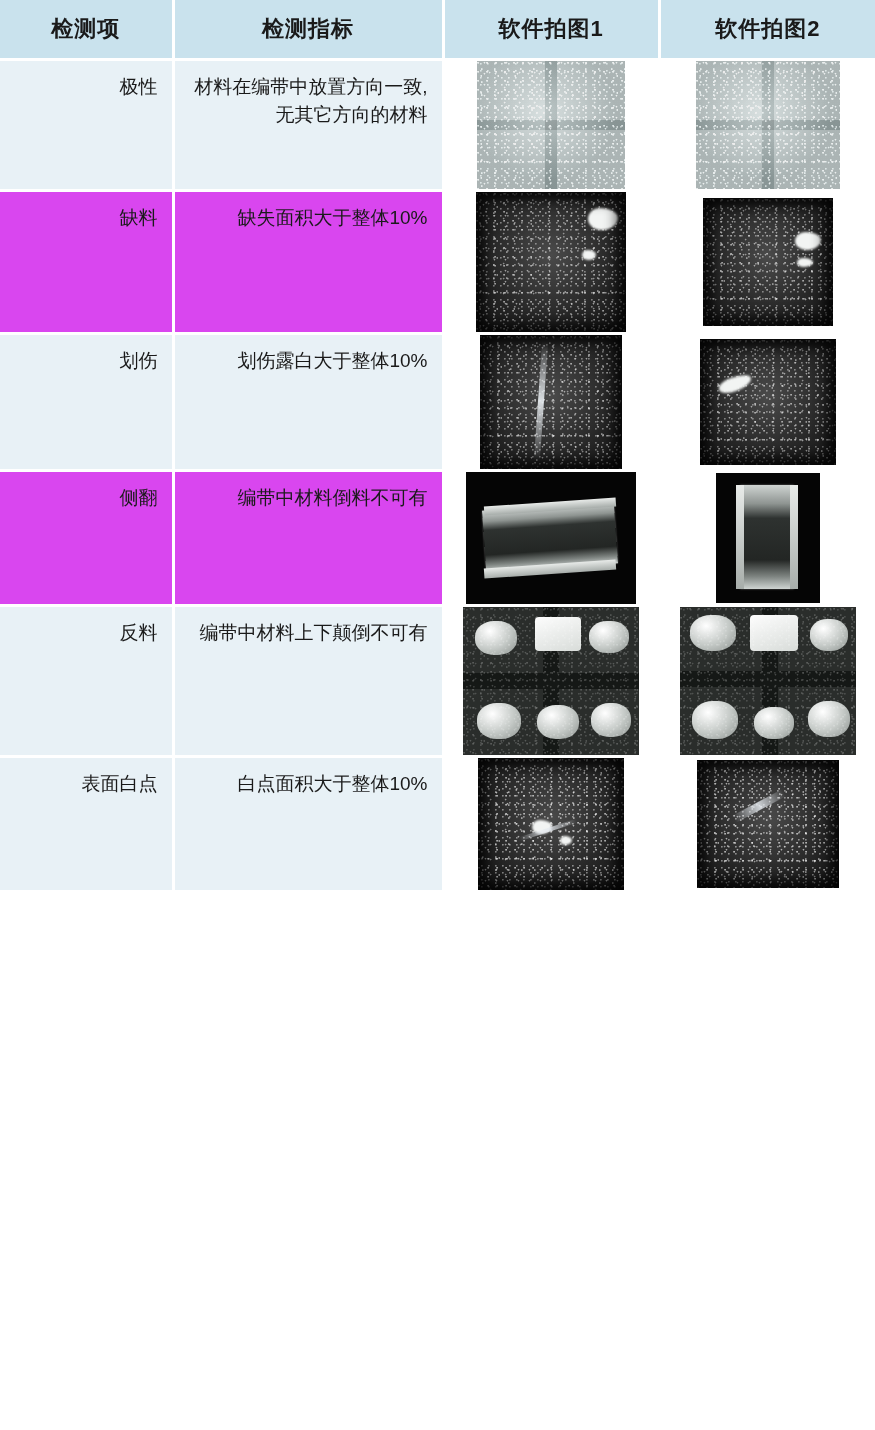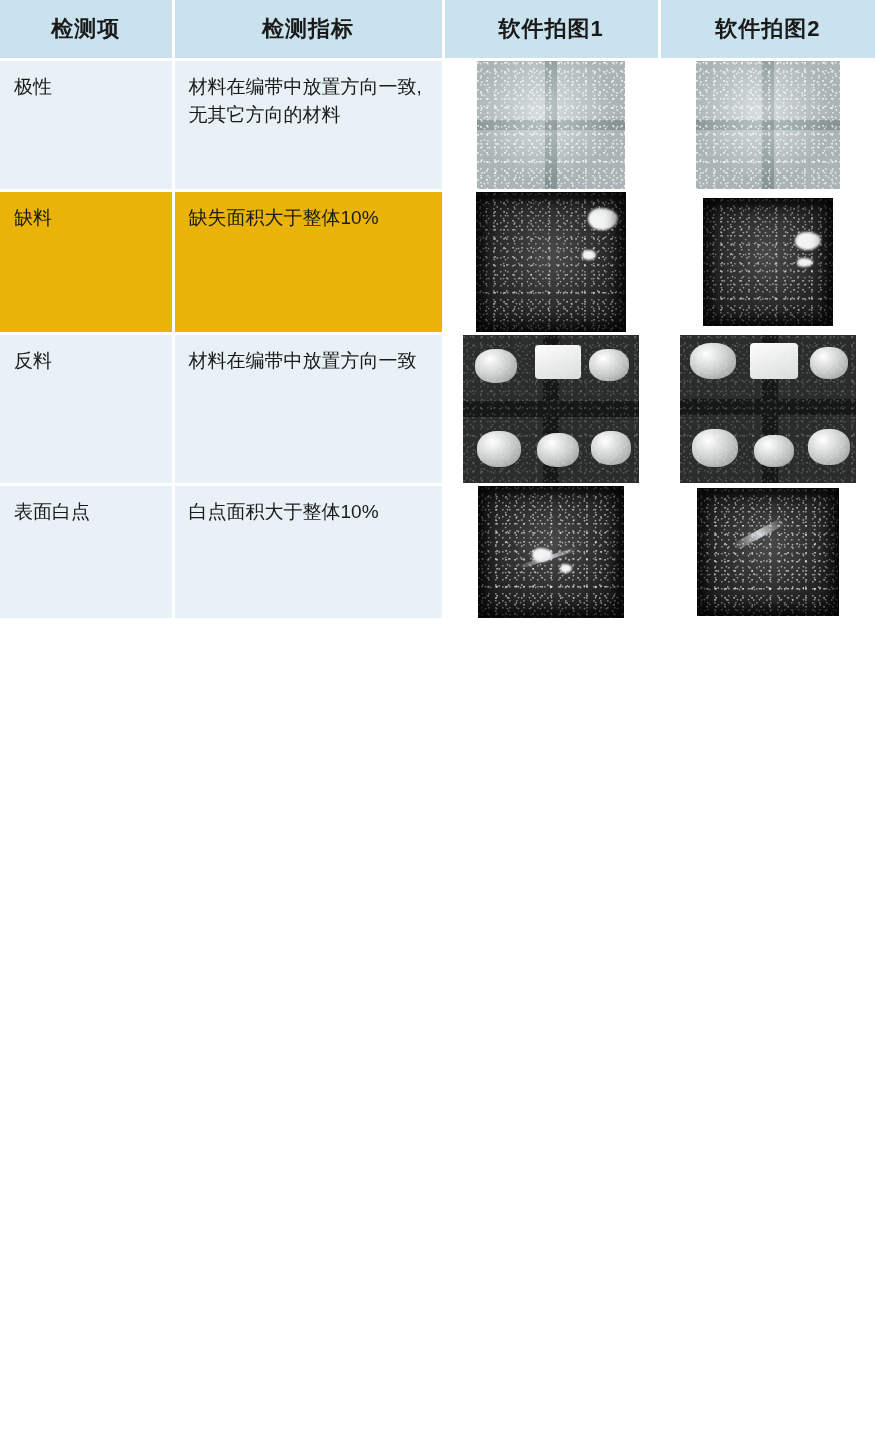--- a/index.html
+++ b/index.html
@@ -38,25 +38,26 @@
   thead th:last-child { border-right: none; }
 
   tbody td {
     border-right: 3px solid #ffffff;
     border-bottom: 3px solid #ffffff;
     vertical-align: top;
     padding: 12px 14px 12px 14px;
     font-size: 19px;
     color: #1a1a1a;
     line-height: 1.45;
+    text-align: right;
   }
   tbody td:last-child { border-right: none; }
 
   tbody tr.row-odd td.text-cell { background: #e8f1f6; }
-  tbody tr.row-even td.text-cell { background: #eab308; }
+  tbody tr.row-even td.text-cell { background: #d946ef; }
   tbody td.img-cell {
     background: #ffffff;
     padding: 0;
     text-align: center;
     vertical-align: middle;
   }
 
   .item-name { white-space: nowrap; }
 
   
@@ -223,27 +224,67 @@
       <td class="img-cell">
         <span class="photo p-dark" style="width:130px;height:128px;">
           <span class="noise"></span>
           <span class="chip-blob" style="width:26px;height:18px;right:12px;top:34px;"></span>
           <span class="chip-blob" style="width:16px;height:9px;right:20px;top:60px;"></span>
           <span class="frame-dark"></span>
         </span>
       </td>
     </tr>
 
-
-
     <tr class="row-odd">
       <td class="text-cell">
+        <span class="item-name">划伤</span>
+      </td>
+      <td class="text-cell">划伤露白大于整体10%</td>
+      <td class="img-cell">
+        <span class="photo p-dark" style="width:142px;height:134px;">
+          <span class="noise"></span>
+          <span class="scratch" style="width:6px;height:120px;left:58px;top:6px;transform:rotate(4deg);background:linear-gradient(180deg,rgba(255,255,255,0),rgba(235,240,244,.9),rgba(255,255,255,0));"></span>
+          <span class="frame-dark"></span>
+        </span>
+      </td>
+      <td class="img-cell">
+        <span class="photo p-dark" style="width:136px;height:126px;">
+          <span class="noise"></span>
+          <span class="chip-blob" style="width:34px;height:14px;left:18px;top:38px;transform:rotate(-20deg);"></span>
+          <span class="frame-dark"></span>
+        </span>
+      </td>
+    </tr>
+
+    <tr class="row-even">
+      <td class="text-cell">
+        <span class="item-name">侧翻</span>
+      </td>
+      <td class="text-cell">编带中材料倒料不可有</td>
+      <td class="img-cell">
+        <span class="photo p-black" style="width:170px;height:132px;">
+          <span class="metal-body" style="left:18px;top:34px;width:132px;height:62px;transform:rotate(-4deg);"></span>
+          <span class="metal-cap" style="left:18px;top:30px;width:132px;height:9px;transform:rotate(-4deg);"></span>
+          <span class="metal-cap" style="left:18px;top:92px;width:132px;height:10px;transform:rotate(-4deg);"></span>
+        </span>
+      </td>
+      <td class="img-cell">
+        <span class="photo p-black" style="width:104px;height:130px;">
+          <span class="metal-body" style="left:24px;top:12px;width:54px;height:104px;background:linear-gradient(90deg,#d8dcda 0%,#9aa09d 16%,#2c302e 32%,#24२७25 70%,#808683 86%,#d4d8d6 100%);"></span>
+          <span class="metal-cap" style="left:20px;top:12px;width:8px;height:104px;"></span>
+          <span class="metal-cap" style="left:74px;top:12px;width:8px;height:104px;"></span>
+        </span>
+      </td>
+    </tr>
+
+    <tr class="row-odd">
+      <td class="text-cell">
         <span class="item-name">反料</span>
       </td>
-      <td class="text-cell">材料在编带中放置方向一致</td>
+      <td class="text-cell">编带中材料上下颠倒不可有</td>
       <td class="img-cell">
         <span class="photo p-pads" style="width:176px;height:148px;">
           <span class="groove-h" style="left:0;top:66px;width:100%;height:16px;"></span>
           <span class="groove-h" style="left:80px;top:0;width:16px;height:100%;"></span>
           <span class="pad" style="left:12px;top:14px;width:42px;height:34px;"></span>
           <span class="pad sq" style="left:72px;top:10px;width:46px;height:34px;"></span>
           <span class="pad" style="left:126px;top:14px;width:40px;height:32px;"></span>
           <span class="pad" style="left:14px;top:96px;width:44px;height:36px;"></span>
           <span class="pad" style="left:74px;top:98px;width:42px;height:34px;"></span>
           <span class="pad" style="left:128px;top:96px;width:40px;height:34px;"></span>

